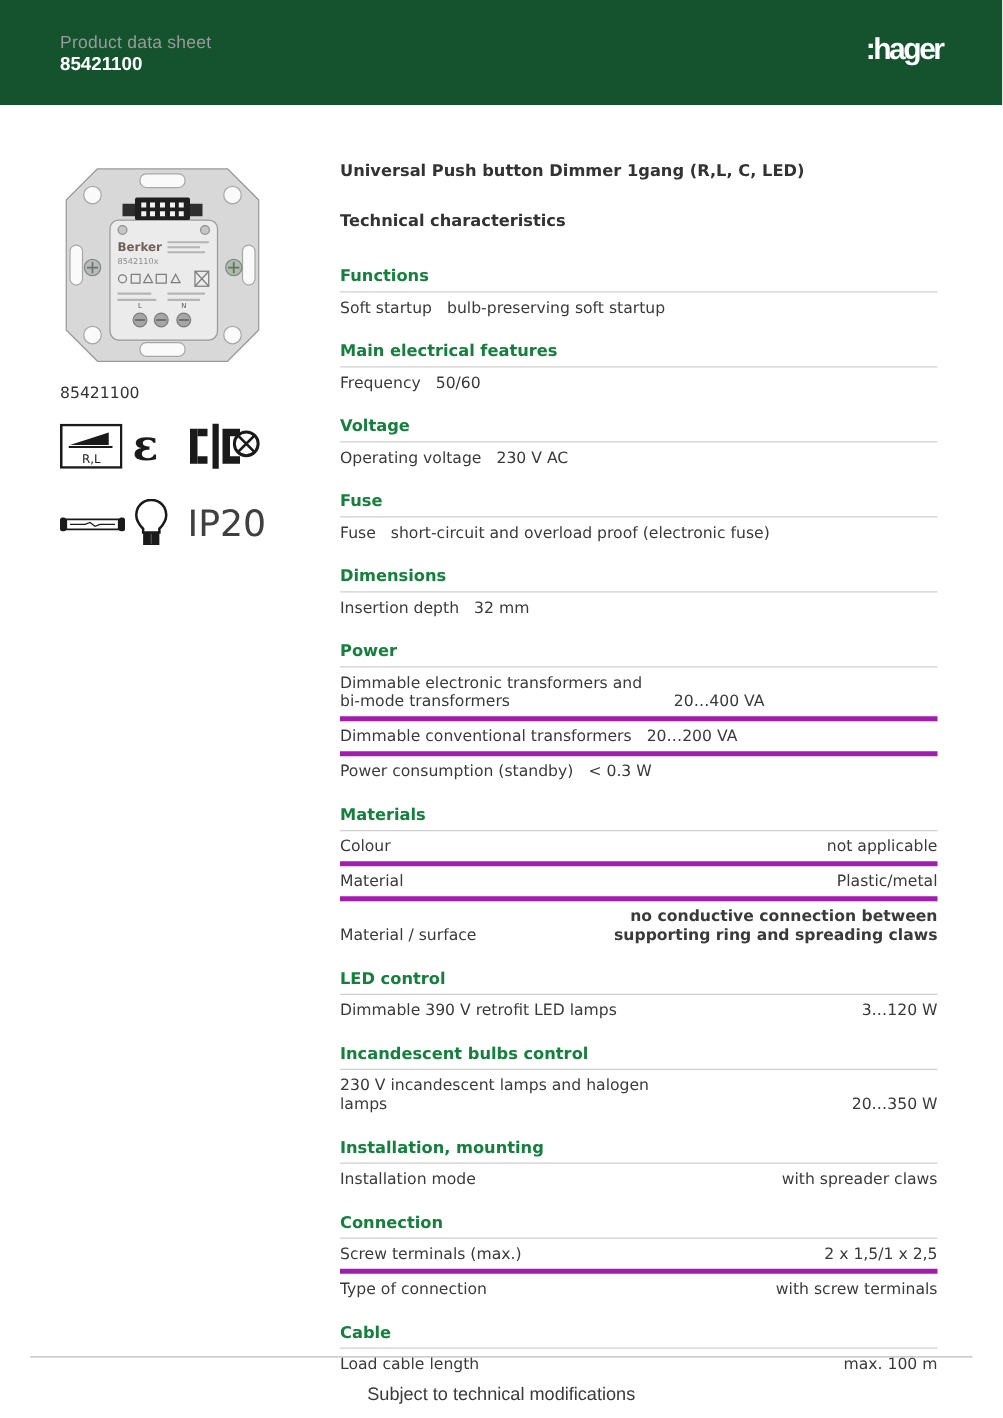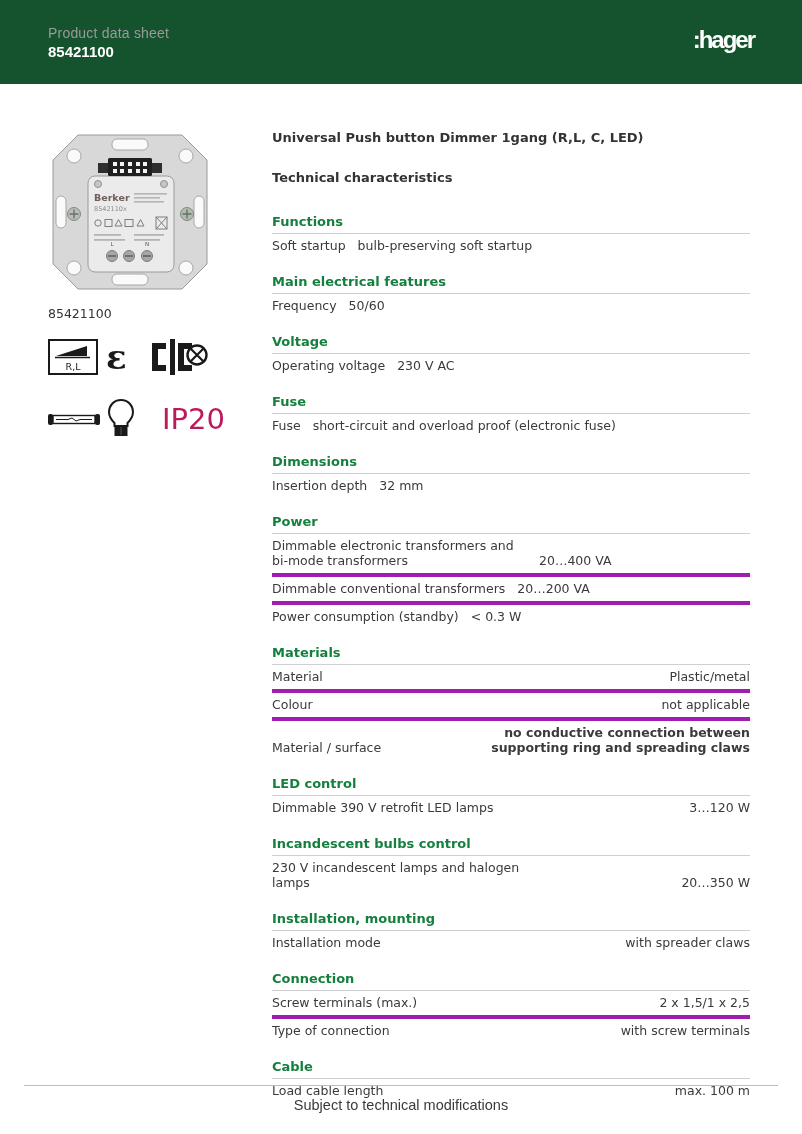--- a/index.html
+++ b/index.html
@@ -48,21 +48,21 @@
     grid-template-columns: 58px 44px 62px;
     row-gap: 22px;
     align-items: center;
   }
   .icon-cell { display: flex; align-items: center; }
   .epsilon-glyph {
     font-family: "DejaVu Serif", serif;
     font-weight: bold; font-size: 34px; color: #1a1a1a; line-height: 1;
   }
   .ip-rating {
-    font-size: 29px; color: #be185d; line-height: 1; letter-spacing: 0; margin-left: 12px;
+    font-size: 29px; color: #404040; line-height: 1; letter-spacing: 0;
   }
   
   .title { font-size: 13px; font-weight: bold; color: #333; line-height: 16px; }
   .subtitle { font-size: 13px; font-weight: bold; color: #333; line-height: 16px; margin-top: 24px; }
 
   .spec-section { margin-top: 16px; }
   .spec-section:first-child { margin-top: 28px; }
   .spec-heading {
     font-size: 13px; font-weight: bold; color: #15803d;
     line-height: 15px; padding-bottom: 4px;
@@ -76,21 +76,21 @@
   }
   .spec-row:last-child { border-bottom: none; }
   .spec-row.inline .row-value { margin-left: 12px; }
   .spec-row.spread { justify-content: space-between; }
   .spec-row.spread .row-value { text-align: right; margin-left: 20px; }
   .row-label { }
   
   .footer {
     position: absolute; left: 24px; right: 24px; top: 1085px;
     border-top: 1px solid #bdbdbd;
-    text-align: center; padding-top: 11px;
+    text-align: center; padding-top: 22px;
   }
   .footer-note {
     font-family: "Liberation Sans", sans-serif;
     font-size: 14.5px; color: #3a3a3a;
   }
 </style>
 </head>
 <body>
 
 <div class="page">
@@ -284,26 +284,26 @@
               <div class="row-value">20…200 VA</div>
             </div>
             <div class="spec-row inline">
               <div class="row-label">Power consumption (standby)</div>
               <div class="row-value">&lt; 0.3 W</div>
             </div>
           </section>
           <section class="spec-section">
             <h3 class="spec-heading">Materials</h3>
             <div class="spec-row spread">
+              <div class="row-label">Colour</div>
+              <div class="row-value">not applicable</div>
+            </div>
+            <div class="spec-row spread">
               <div class="row-label">Material</div>
               <div class="row-value">Plastic/metal</div>
-            </div>
-            <div class="spec-row spread">
-              <div class="row-label">Colour</div>
-              <div class="row-value">not applicable</div>
             </div>
             <div class="spec-row spread">
               <div class="row-label">Material / surface</div>
               <div class="row-value" style="max-width: 320px; font-weight: bold;">no conductive connection between supporting ring and spreading claws</div>
             </div>
           </section>
           <section class="spec-section">
             <h3 class="spec-heading">LED control</h3>
             <div class="spec-row spread">
               <div class="row-label">Dimmable 390 V retrofit LED lamps</div>

